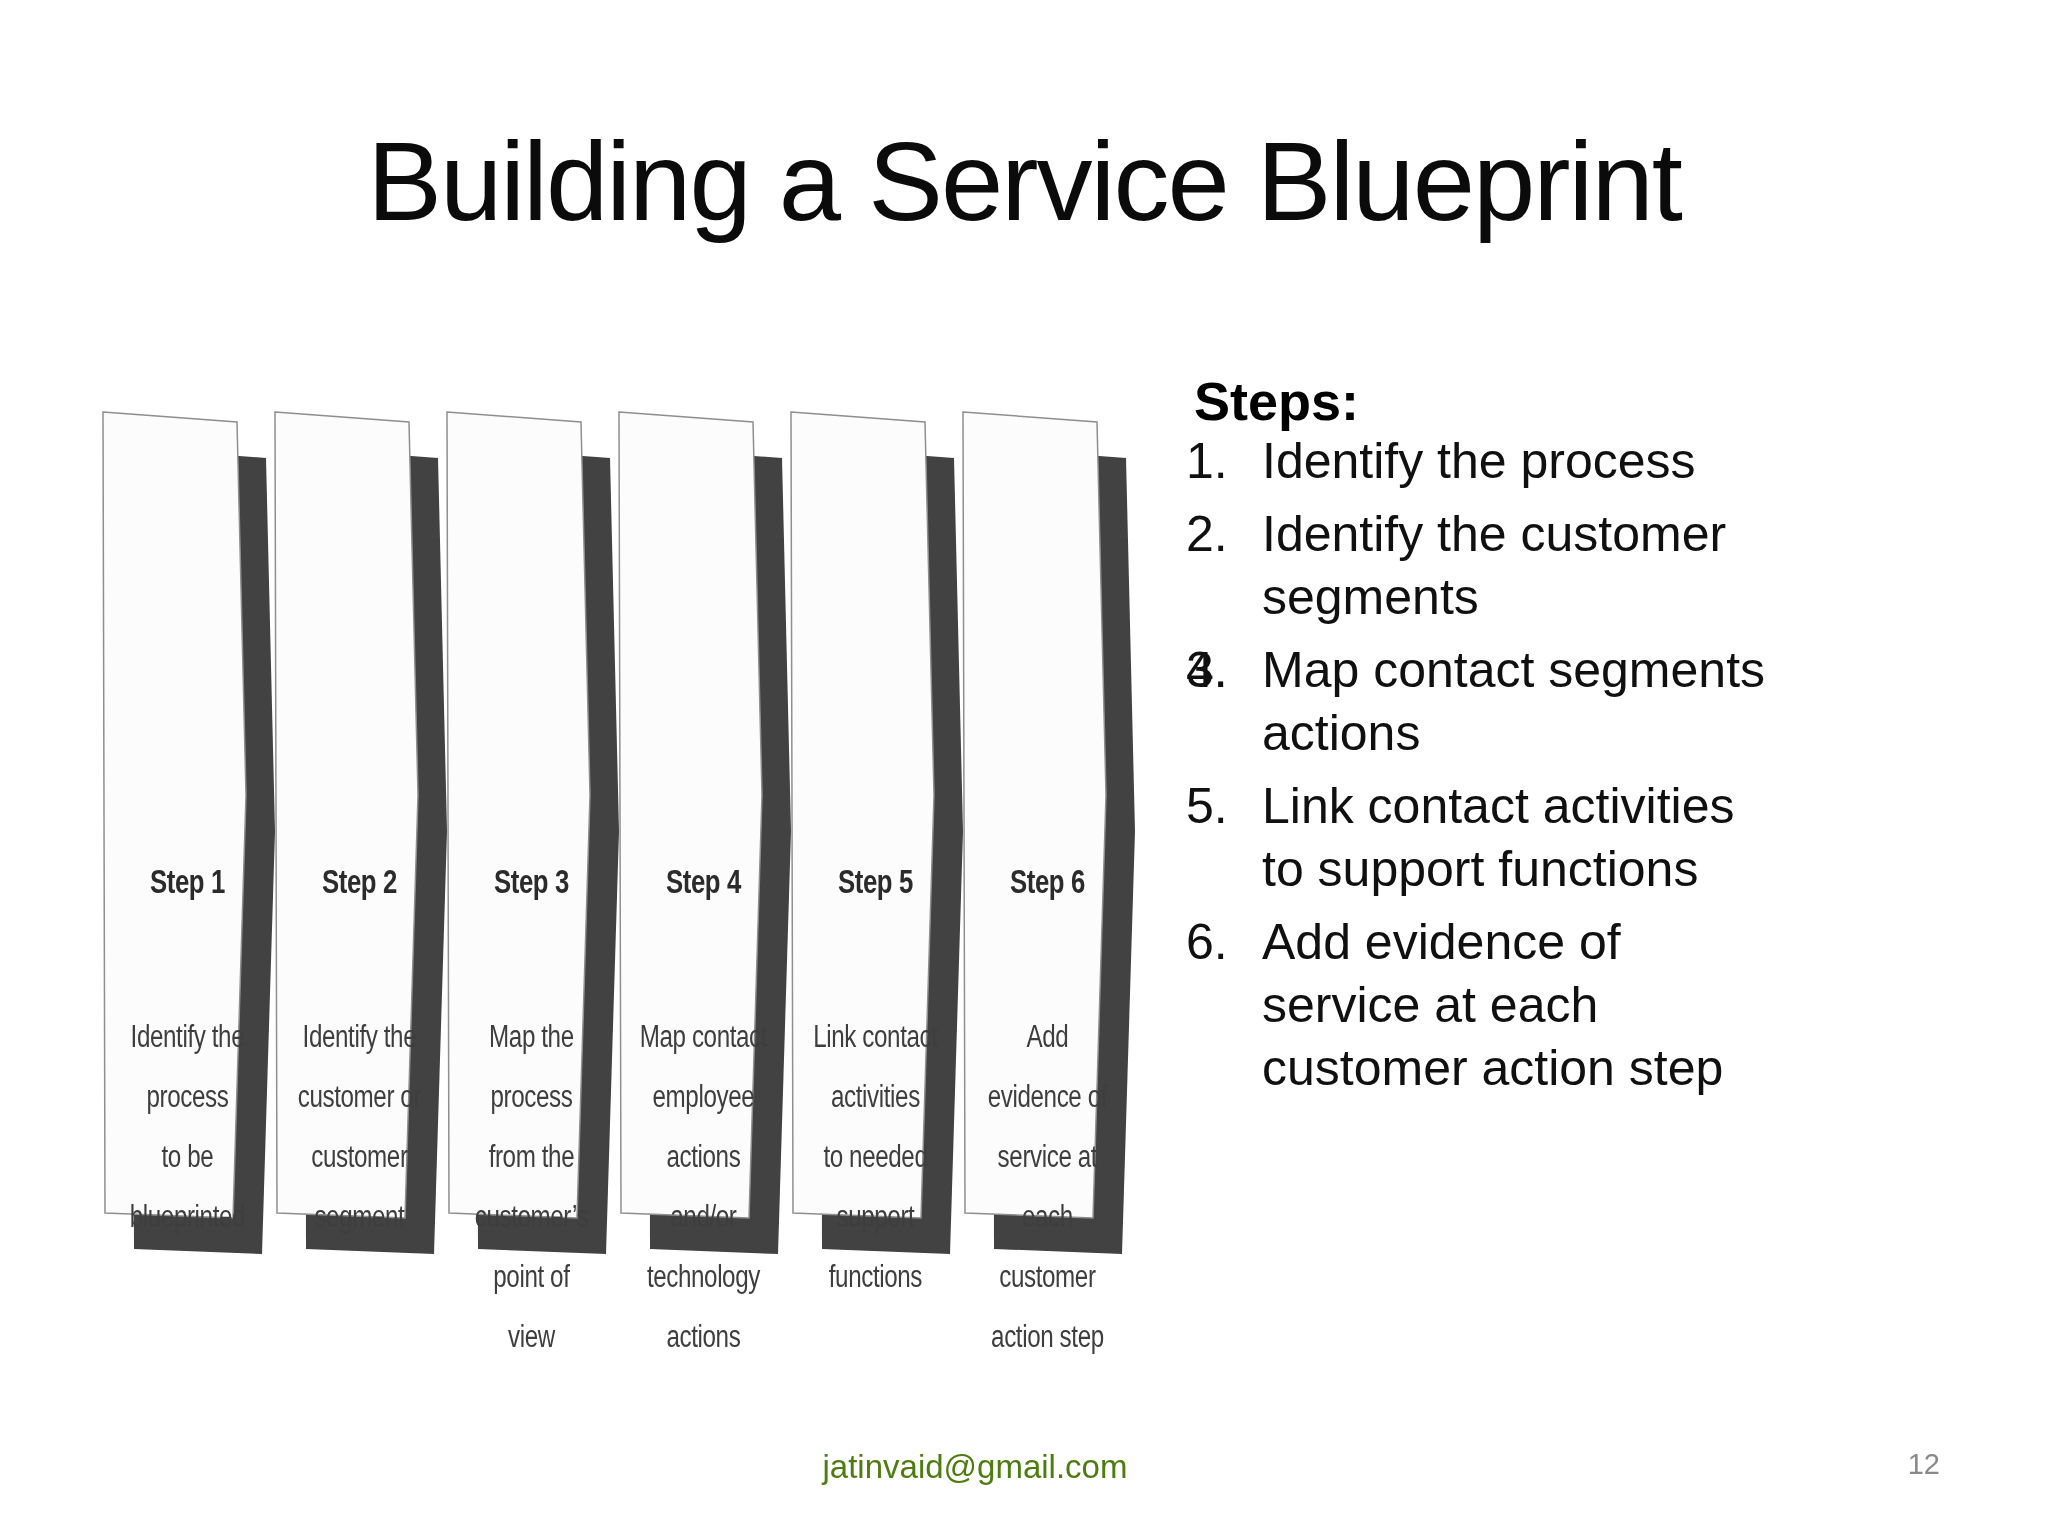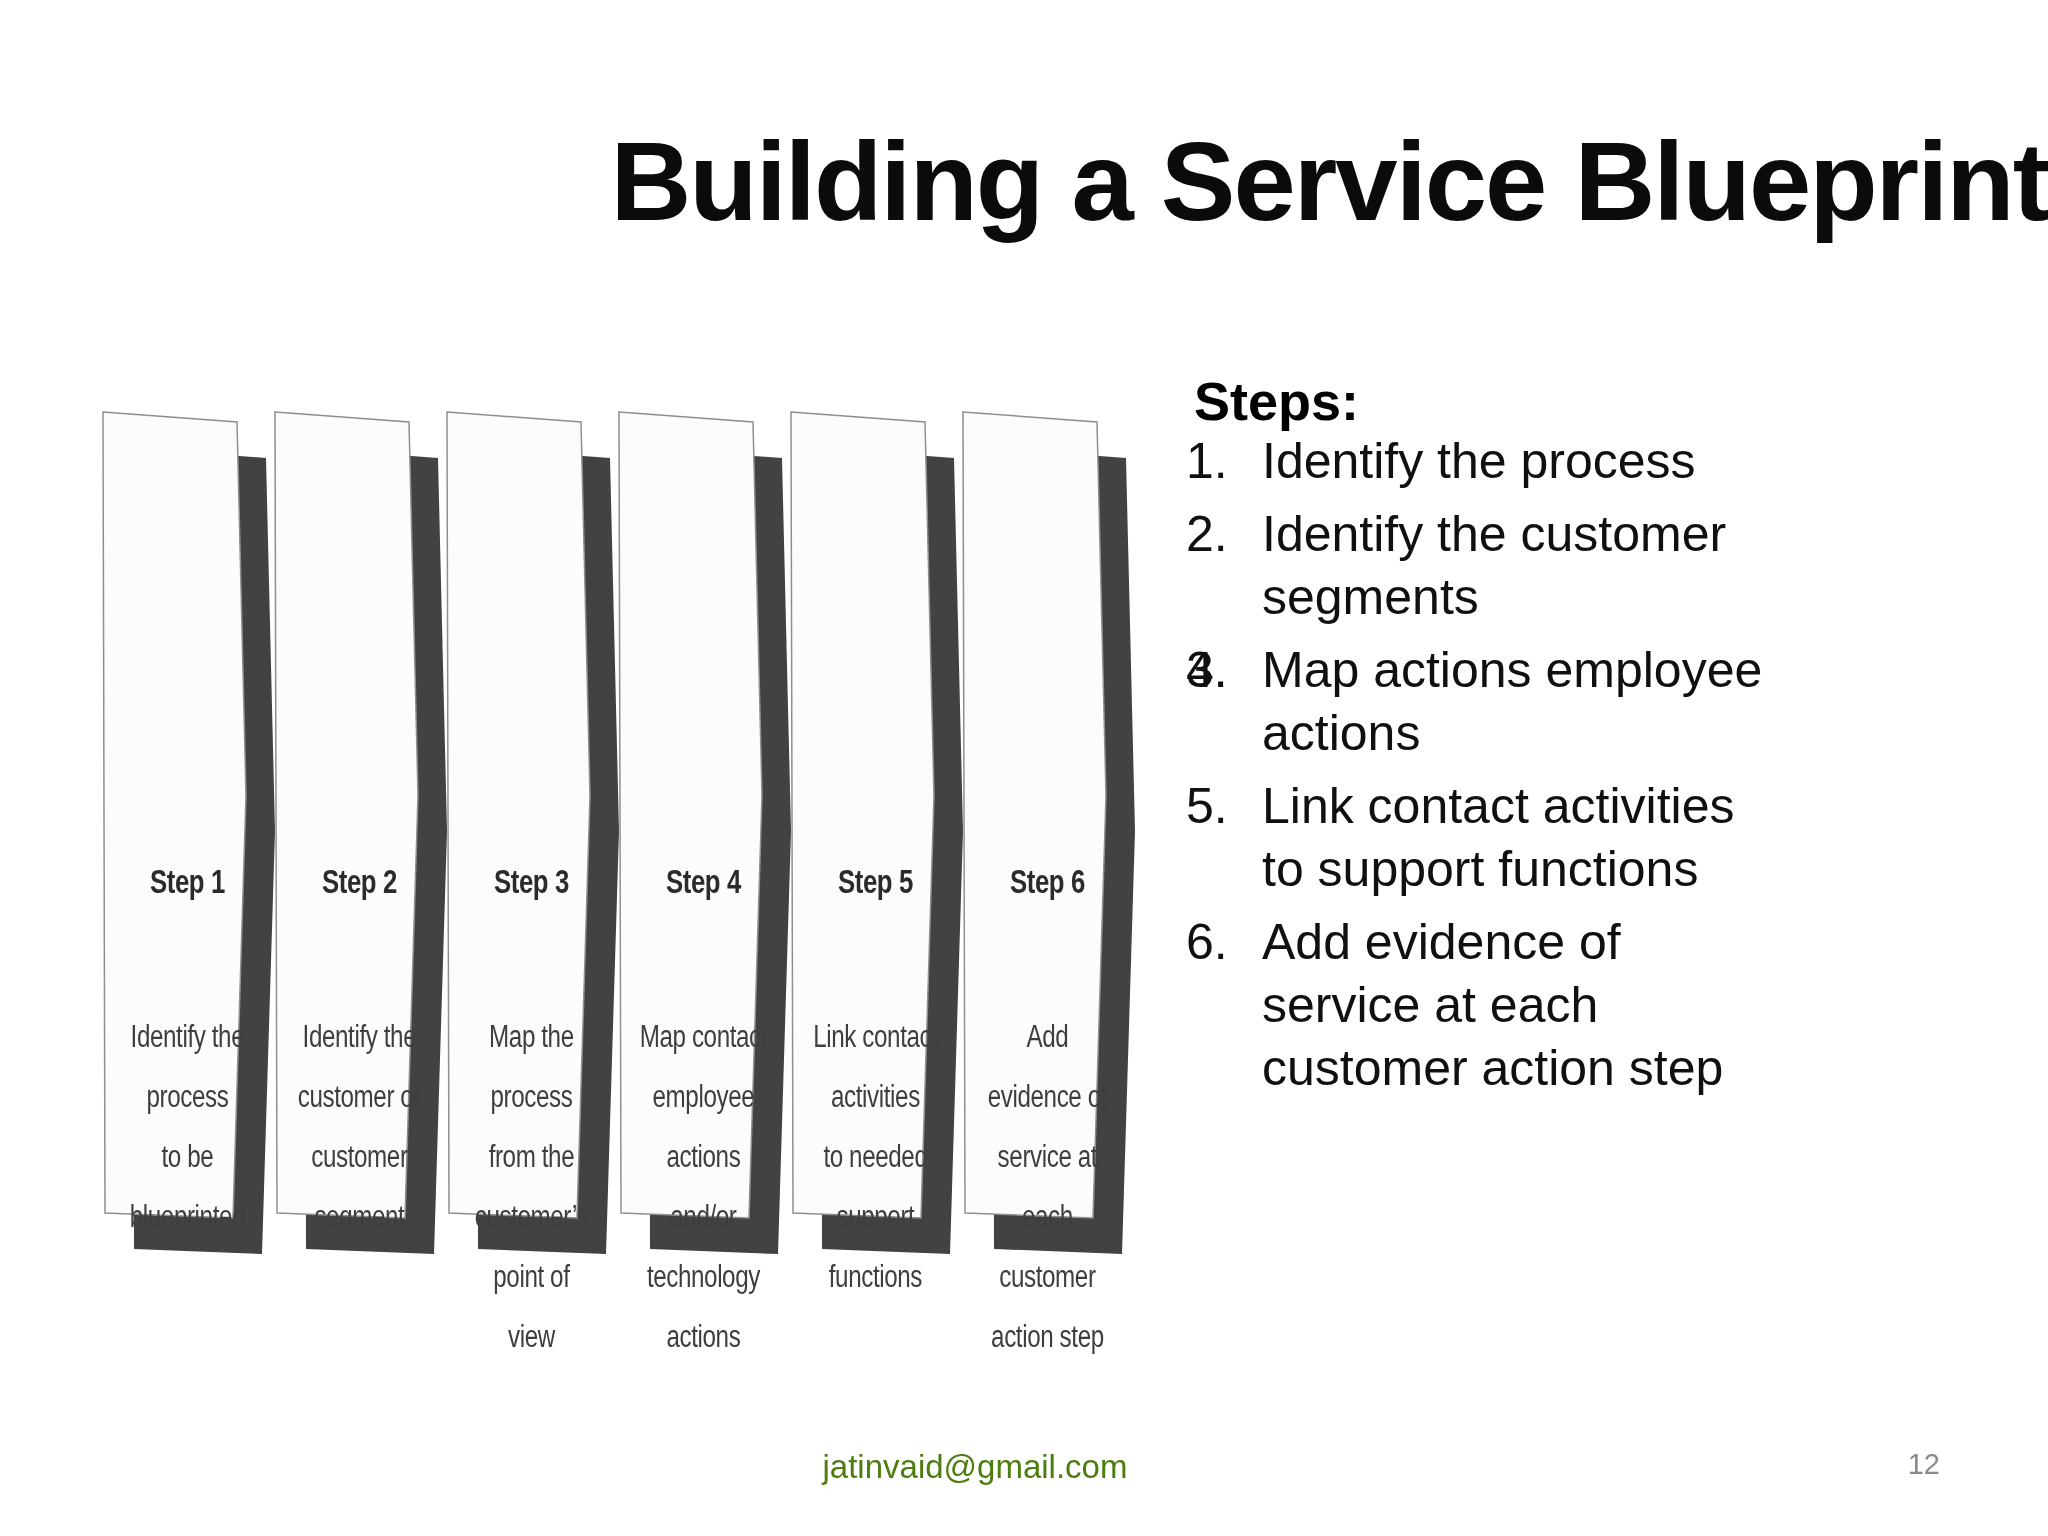--- a/index.html
+++ b/index.html
@@ -5,25 +5,25 @@
   html,body{margin:0;padding:0;background:#ffffff;}
   .slide{
     position:relative;
     width:2048px;height:1536px;
     background:#ffffff;
     font-family:"Liberation Sans", sans-serif;
     overflow:hidden;
   }
   .slide-title{
     position:absolute;left:0;top:118px;width:2048px;
-    text-align:right;
+    text-align:center;
     font-size:112px;line-height:1.15;
     letter-spacing:-2px;
     color:#0b0b0b;
-    font-weight:700;
+    font-weight:400;
     margin:0;
   }
   .diagram{position:absolute;left:90px;top:395px;width:1120px;height:900px;text-align:center;}
   .diagram svg{position:absolute;left:0;top:0;}
   .panel-text{
     position:absolute;top:468px;width:178px;
     pointer-events:none;
   }
   .panel-title{
     font-size:33px;font-weight:700;color:#2b2b2b;
@@ -151,21 +151,21 @@
         </div>
       </div>
   </div>
 
   <div class="steps-heading">Steps:</div>
 
   <ol class="steps-list" id="steps-list">
       <li><span class="num">1.</span><span>Identify the process</span></li>
       <li><span class="num">2.</span><span>Identify the customer segments</span></li>
       <li><span class="num">3.</span></li>
-      <li><span class="num">4.</span><span>Map actions employee actions</span></li>
+      <li><span class="num">4.</span><span>Map contact segments actions</span></li>
       <li><span class="num">5.</span><span>Link contact activities to support functions</span></li>
       <li><span class="num">6.</span><span>Add evidence of service at each customer action step</span></li>
     </ol>
 
   <div class="footer-email">jatinvaid@gmail.com</div>
 
   <div class="footer-page">12</div>
 
 </div>
 

